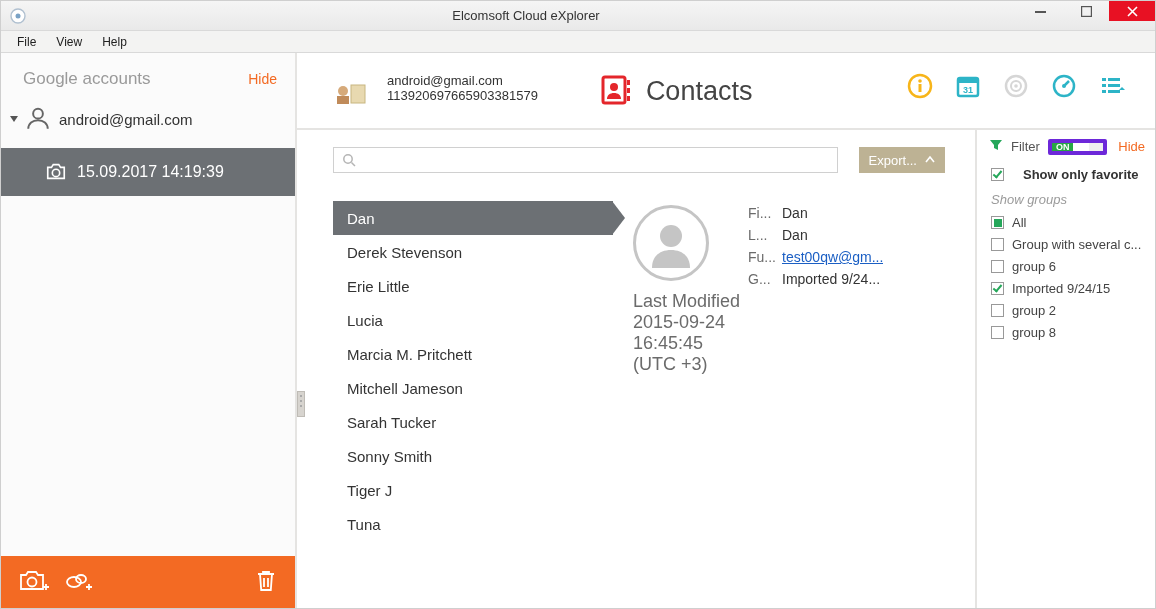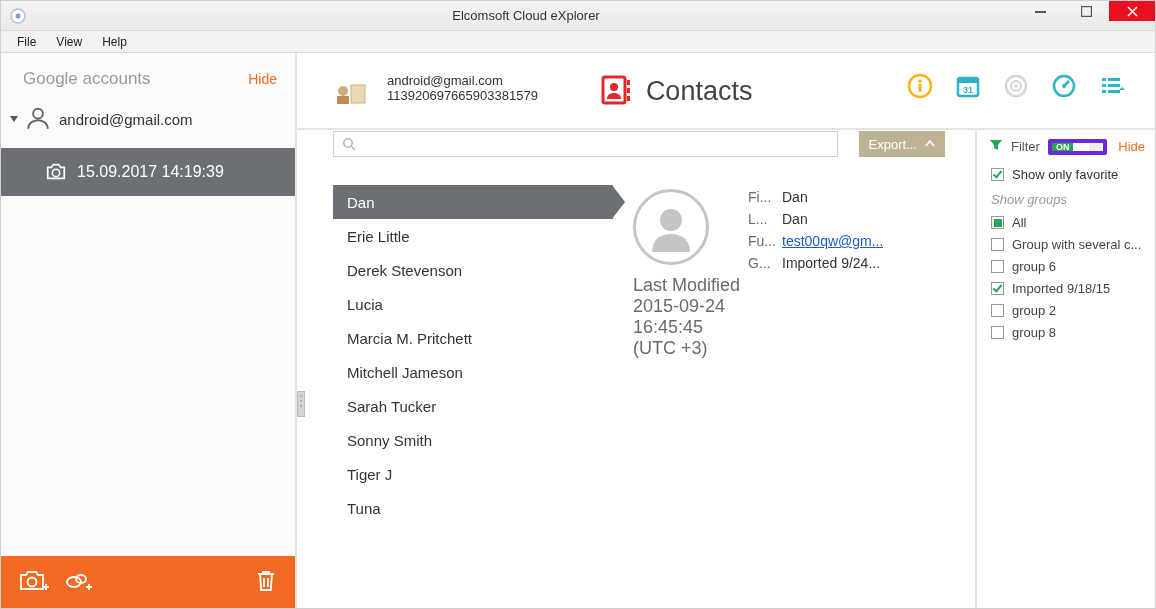--- a/index.html
+++ b/index.html
@@ -47,21 +47,21 @@
   .content{flex:1;background:#fff;display:flex;flex-direction:column;overflow:hidden;}
   .content-header{display:flex;align-items:flex-start;padding:20px 30px 18px 36px;border-bottom:2px solid var(--light-border);}
   .logo-box{width:36px;height:30px;margin-right:18px;margin-top:4px;}
   .account-block{display:flex;flex-direction:column;font-size:13px;color:#333;margin-right:60px;}
   .section-title-block{display:flex;align-items:center;gap:14px;}
   .section-title{font-size:27px;color:#444;}
   .section-title-spacer{flex:1;}
   .header-icons{display:flex;gap:22px;align-items:center;}
   .hicon{cursor:pointer;}
   
-  .toolbar-row{display:flex;align-items:flex-end;padding:1px 30px 8px 36px;gap:21px;}
+  .toolbar-row{display:flex;align-items:flex-end;padding:17px 30px 8px 36px;gap:21px;}
   .search-box{flex:1;display:flex;align-items:center;border:1px solid #d0d0d0;height:26px;padding:0 8px;background:#fff;}
   .search-box input{flex:1;border:none;outline:none;font-size:13px;background:transparent;}
   .export-btn{height:26px;background:var(--beige);color:#fff;display:flex;align-items:center;padding:0 10px;font-size:13px;cursor:pointer;gap:8px;}
   
   .body-row{flex:1;display:flex;overflow:hidden;padding:0 0 0 36px;margin-top:20px;}
   .contact-list{width:280px;}
   .clist-item{height:34px;display:flex;align-items:center;padding:0 14px;font-size:15px;color:#333;cursor:pointer;position:relative;}
   .clist-item.selected{background:#6c7074;color:#fff;}
   .clist-item.selected::after{content:"";position:absolute;right:-12px;top:0;border-top:17px solid transparent;border-bottom:17px solid transparent;border-left:13px solid #6c7074;}
   .detail-col{width:135px;padding-left:20px;color:var(--gray-text);font-size:18px;padding-top:4px;}
@@ -73,21 +73,21 @@
   .field-value{color:#333;white-space:nowrap;overflow:hidden;text-overflow:ellipsis;}
   .field-value.link{color:#1b5fc4;text-decoration:underline;cursor:pointer;}
   
   .filter-panel{width:180px;border-left:2px solid var(--light-border);background:#fff;display:flex;flex-direction:column;}
   .filter-head{display:flex;align-items:center;padding:8px 10px 10px 12px;gap:8px;}
   .filter-label{font-size:13px;color:#555;}
   .toggle{display:flex;border:4px solid #6d28d9;height:16px;border-radius:2px;overflow:hidden;gap:16px;}
   .toggle .on{background:#28a745;color:#fff;font-size:9px;padding:0 4px;display:flex;align-items:center;font-weight:bold;}
   .toggle .off{width:14px;background:#efefef;}
   .hide-link2{color:var(--orange);font-size:13px;cursor:pointer;margin-left:auto;}
-  .fav-row{display:flex;align-items:center;padding:2px 12px 10px 14px;gap:8px;}
+  .fav-row{display:flex;align-items:center;padding:2px 12px 10px 14px;gap:19px;font-weight:bold;}
   .chk{width:13px;height:13px;border:1px solid #999;background:#fff;display:flex;align-items:center;justify-content:center;}
   .chk.checked::after{content:"";width:7px;height:3px;border-left:2px solid #25a75a;border-bottom:2px solid #25a75a;transform:rotate(-50deg);margin-top:-2px;}
   .chk.square::after{content:"";width:8px;height:8px;background:#25a75a;}
   .groups-label{color:#9a9a9a;font-style:italic;font-size:13px;padding:0 0 6px 14px;}
   .group-list{padding-left:14px;position:relative;overflow-y:auto;max-height:130px;}
   .group-item{display:flex;align-items:center;gap:8px;padding:2px 10px 5px 0;font-size:13px;color:#444;cursor:pointer;white-space:nowrap;overflow:hidden;text-overflow:ellipsis;}
   .group-list::-webkit-scrollbar{width:14px;}
   .group-list::-webkit-scrollbar-track{background:#f2f2f2;}
   .group-list::-webkit-scrollbar-thumb{background:#d0d0d0;}
   
@@ -259,24 +259,24 @@
                 </svg>
             </div>
           </div>
 
           <div class="body-row">
             <div class="contact-list">
               <div class="clist-item selected">
                   <span>Dan</span>
                 </div>
               <div class="clist-item">
+                  <span>Derek Stevenson</span>
+                </div>
+              <div class="clist-item">
                   <span>Erie Little</span>
-                </div>
-              <div class="clist-item">
-                  <span>Derek Stevenson</span>
                 </div>
               <div class="clist-item">
                   <span>Lucia</span>
                 </div>
               <div class="clist-item">
                   <span>Marcia M. Pritchett</span>
                 </div>
               <div class="clist-item">
                   <span>Mitchell Jameson</span>
                 </div>
@@ -352,21 +352,21 @@
             <div class="group-item">
                 <span class="chk"></span>
                 <span>Group with several c...</span>
               </div>
             <div class="group-item">
                 <span class="chk"></span>
                 <span>group 6</span>
               </div>
             <div class="group-item">
                 <span class="chk checked"></span>
-                <span>Imported 9/18/15</span>
+                <span>Imported 9/24/15</span>
               </div>
             <div class="group-item">
                 <span class="chk"></span>
                 <span>group 2</span>
               </div>
             <div class="group-item">
                 <span class="chk"></span>
                 <span>group 8</span>
               </div>
           </div>

